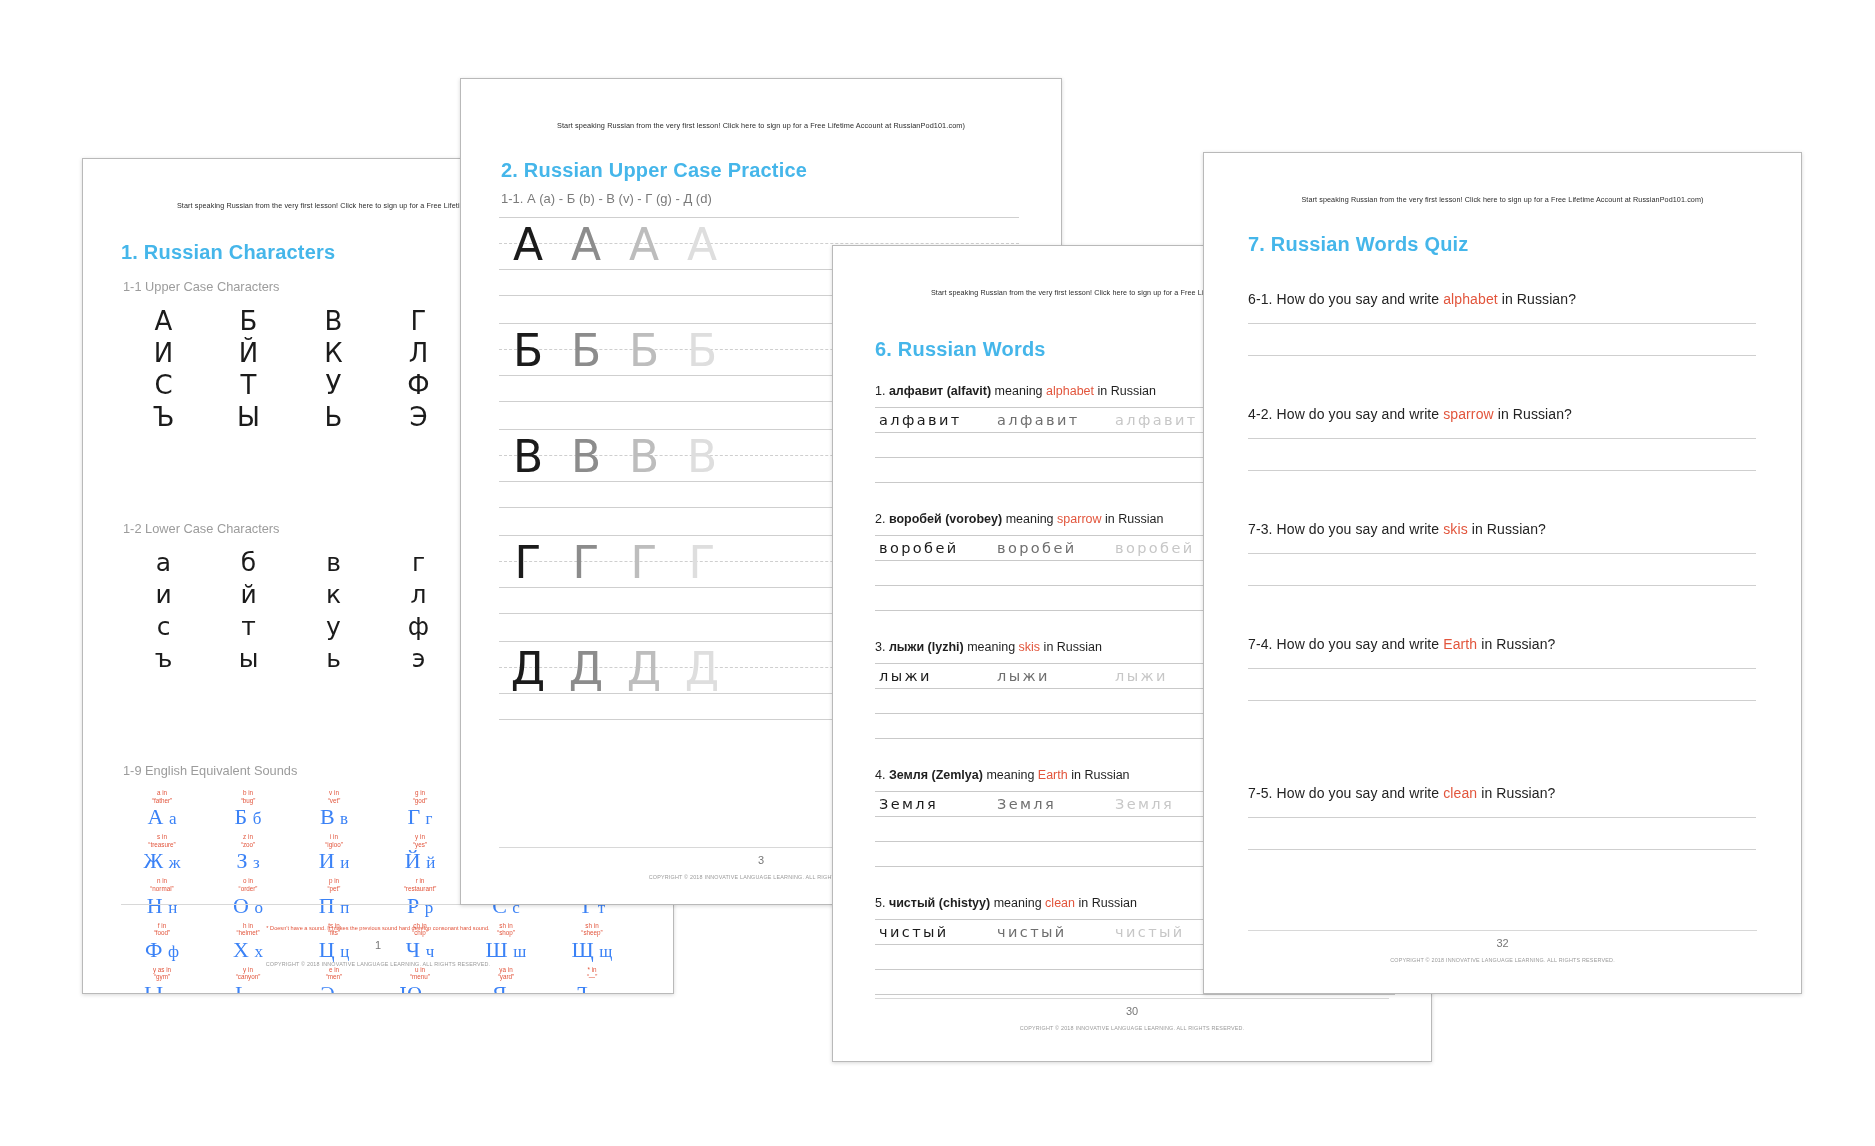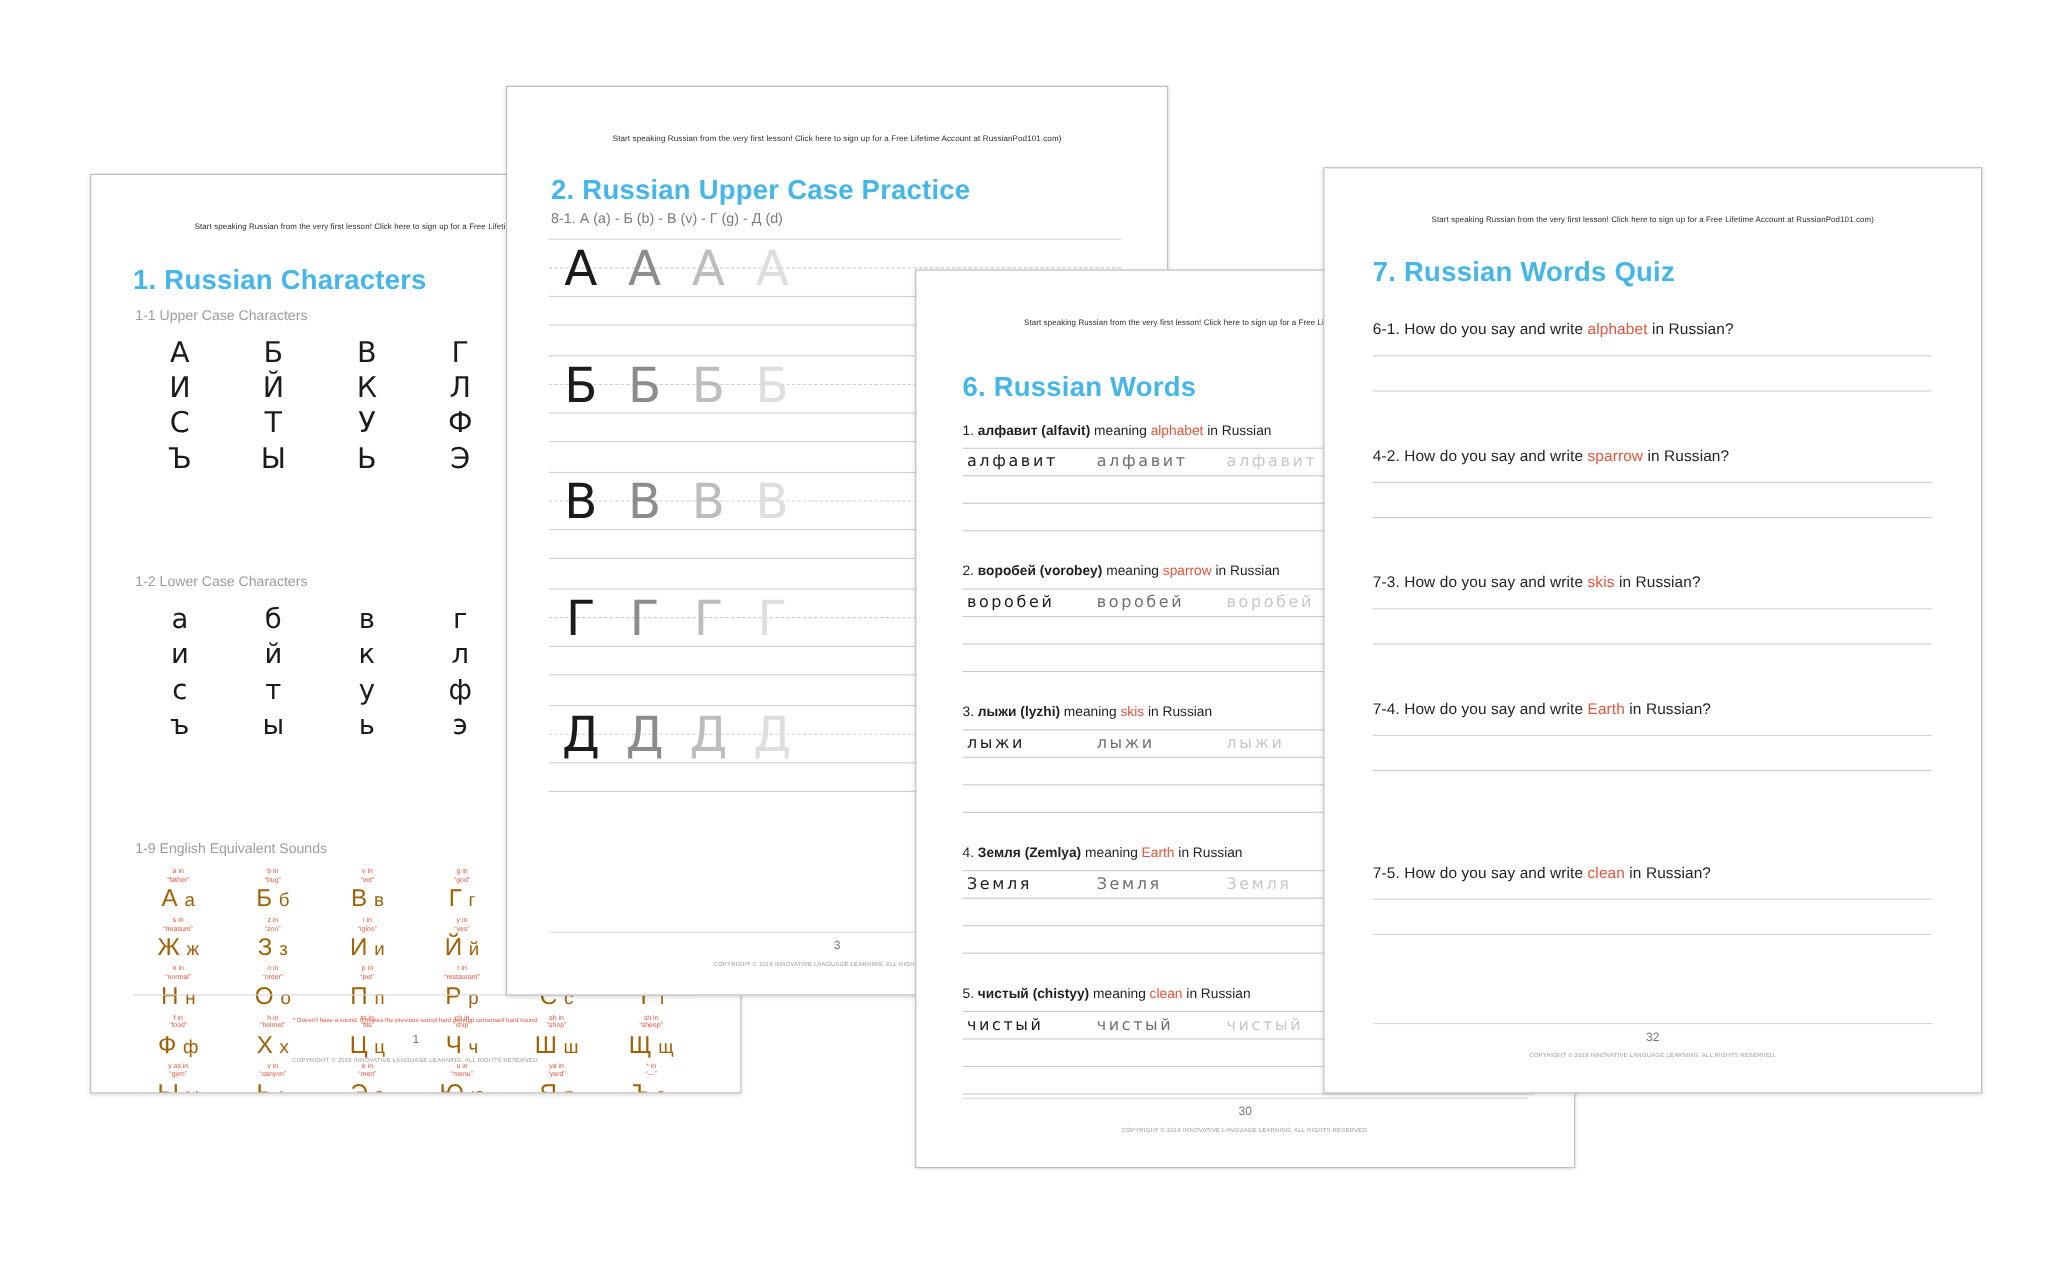--- a/index.html
+++ b/index.html
@@ -28,21 +28,21 @@
   
   .promo{
     position:absolute;left:0;right:0;
     text-align:center;
     font-size:7.4px;color:#2b2b2b;
     letter-spacing:.1px;white-space:nowrap;
   }
 
   
   h1.section{
-    margin:0;font-size:25px;font-weight:bold;
+    margin:0;font-size:20px;font-weight:bold;
     color:#45b6ea;letter-spacing:.2px;
   }
 
   
   .pagenum{
     position:absolute;left:0;right:0;text-align:center;
     font-size:11px;color:#777;
   }
   .copyright{
     position:absolute;left:0;right:0;text-align:center;
@@ -72,22 +72,22 @@
     position:absolute;left:36px;
     display:grid;grid-template-columns:repeat(6,1fr);
     width:516px;
   }
   .soundCell{text-align:center;padding-bottom:2px;}
   .soundCell .eng{
     font-size:6.3px;color:#e2553c;line-height:7.6px;
     white-space:nowrap;
   }
   .soundCell .pair{
-    font-size:22px;color:#a16207;line-height:25px;
-    font-family:Liberation Sans, sans-serif;
+    font-size:22px;color:#3b82f6;line-height:25px;
+    font-family:Liberation Serif, serif;
   }
   .soundCell .pair .lo{font-size:17px;}
   .note{
     position:absolute;left:0;right:0;text-align:center;
     font-size:5.6px;color:#e2553c;white-space:nowrap;
   }
 
   
   #page-practice .promo{top:42px;font-size:7.3px;}
   #page-practice .title{position:absolute;left:40px;top:80px;}
@@ -370,21 +370,21 @@
       <div class="footrule" style="left:38px;right:38px;bottom:88px;"></div>
       <div class="pagenum" style="bottom:42px;">1</div>
       <div class="copyright" style="bottom:26px;">COPYRIGHT © 2018 INNOVATIVE LANGUAGE LEARNING. ALL RIGHTS RESERVED.</div>
     </div>
   </div>
 
   <div class="page" id="page-practice">
     <div class="sheet-inner">
       <div class="promo"><span>Start speaking Russian from the very first lesson! Click here to sign up for a Free Lifetime Account at RussianPod101.com)</span></div>
       <h1 class="section title">2. Russian Upper Case Practice</h1>
-      <div class="psub">8-1. А (a) - Б (b) - В (v) - Г (g) - Д (d)</div>
+      <div class="psub">1-1. А (a) - Б (b) - В (v) - Г (g) - Д (d)</div>
       <div class="practiceRows" id="practice-rows">
           <div class="prow">
             <div class="ln t"></div>
             <div class="ln dash m"></div>
             <div class="ln b"></div>
             <div class="ln x"></div>
             <div class="glyphRow">
               <span style="color: rgb(27, 27, 27);">А</span>
               <span style="color: rgb(140, 140, 140);">А</span>
               <span style="color: rgb(189, 189, 189);">А</span>

